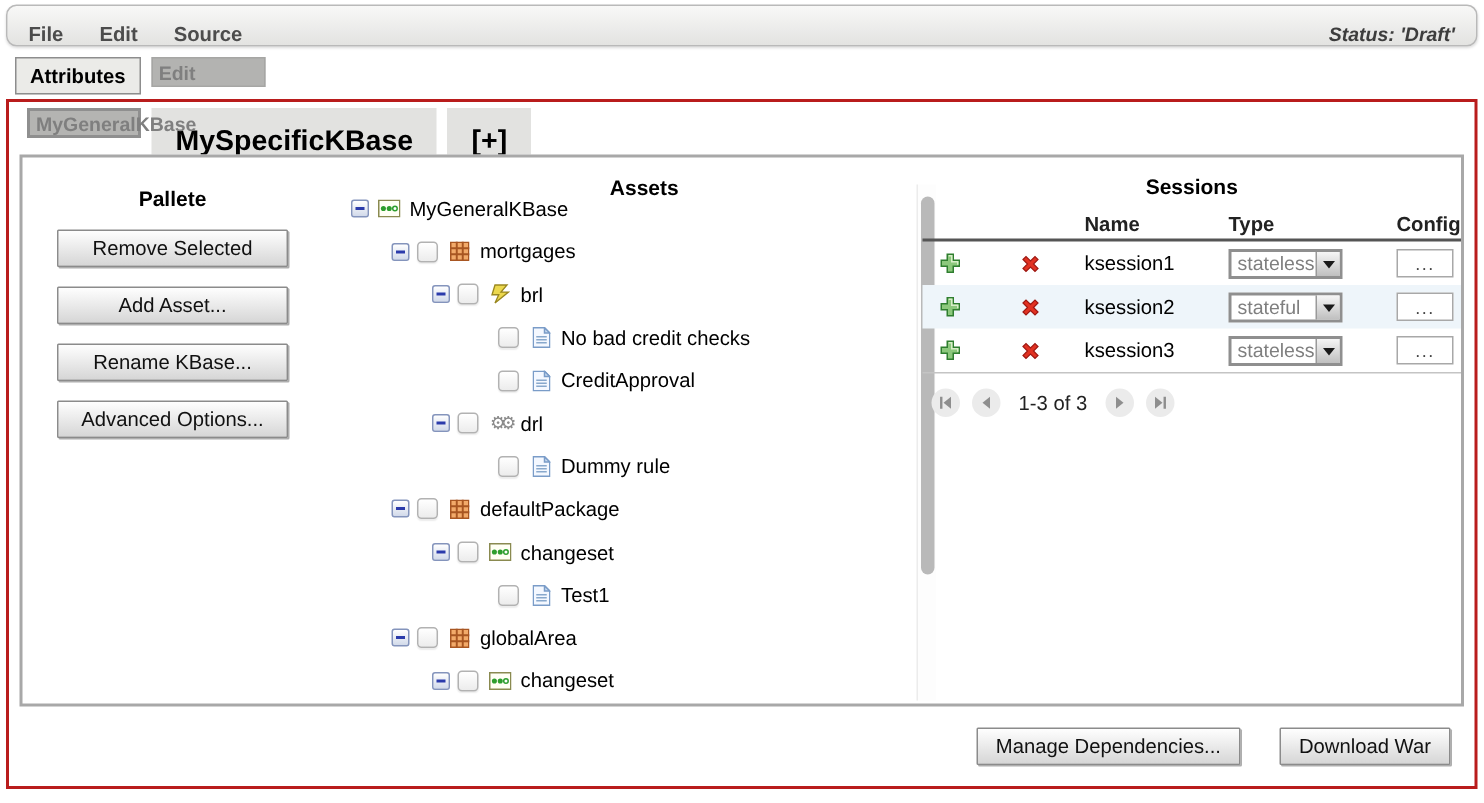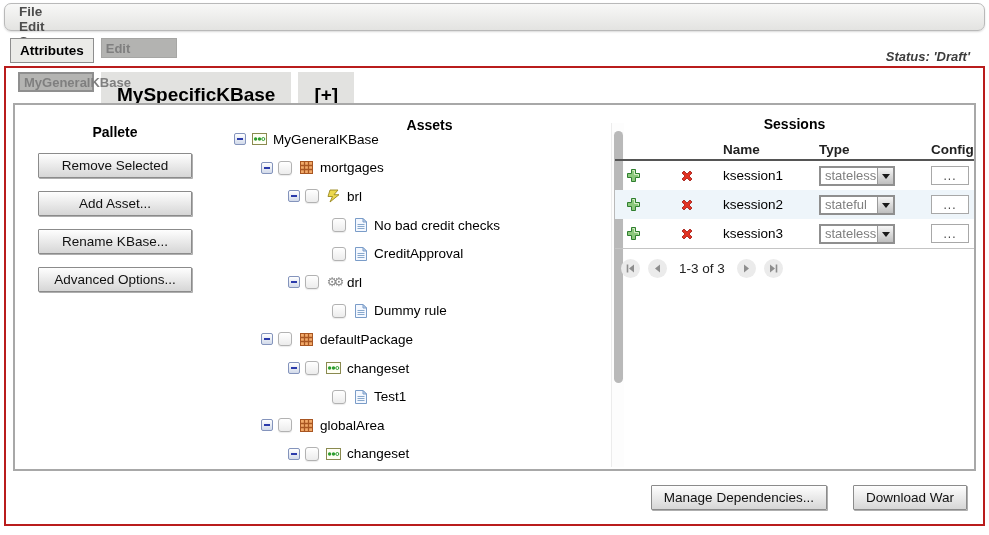--- a/index.html
+++ b/index.html
@@ -3,21 +3,21 @@
 <meta charset="utf-8">
 <style>
   * { margin:0; padding:0; box-sizing:border-box; }
   html,body { width:989px; height:535px; background:#fff; font-family:"Liberation Sans",sans-serif; position:relative; overflow:hidden; }
 
   
   .menubar { position:absolute; left:4px; top:3px; width:981px; height:28px;
     border:1px solid #b9b9b9; border-radius:7px;
     background:linear-gradient(#f8f8f7,#e3e3e1);
     box-shadow:0 1px 2px rgba(0,0,0,.15);
-    display:flex; align-items:flex-start; padding:0 14px;flex-direction:column; }
+    display:flex; align-items:flex-end; padding:0 14px; }
   .menu-item { font-weight:bold; font-size:13.5px; color:#4c4c4c; margin-right:24px; cursor:default; }
   .status { margin-left:auto; font-weight:bold; font-style:italic; font-size:13px; color:#3d3d3d; }
 
   
   .tabs1 { position:absolute; left:10px; top:38px; display:flex; gap:7px; }
   .tab1 { height:25px; padding:0 9px; display:flex; align-items:center; font-size:13.5px; font-weight:bold; color:#000; }
   .tab1.unsel { background:#ebebe8; border:1px solid #8d8d8d; }
   .tab1.sel   { background:#b3b3b1; border:1px solid #a6a6a4; }
 
   

